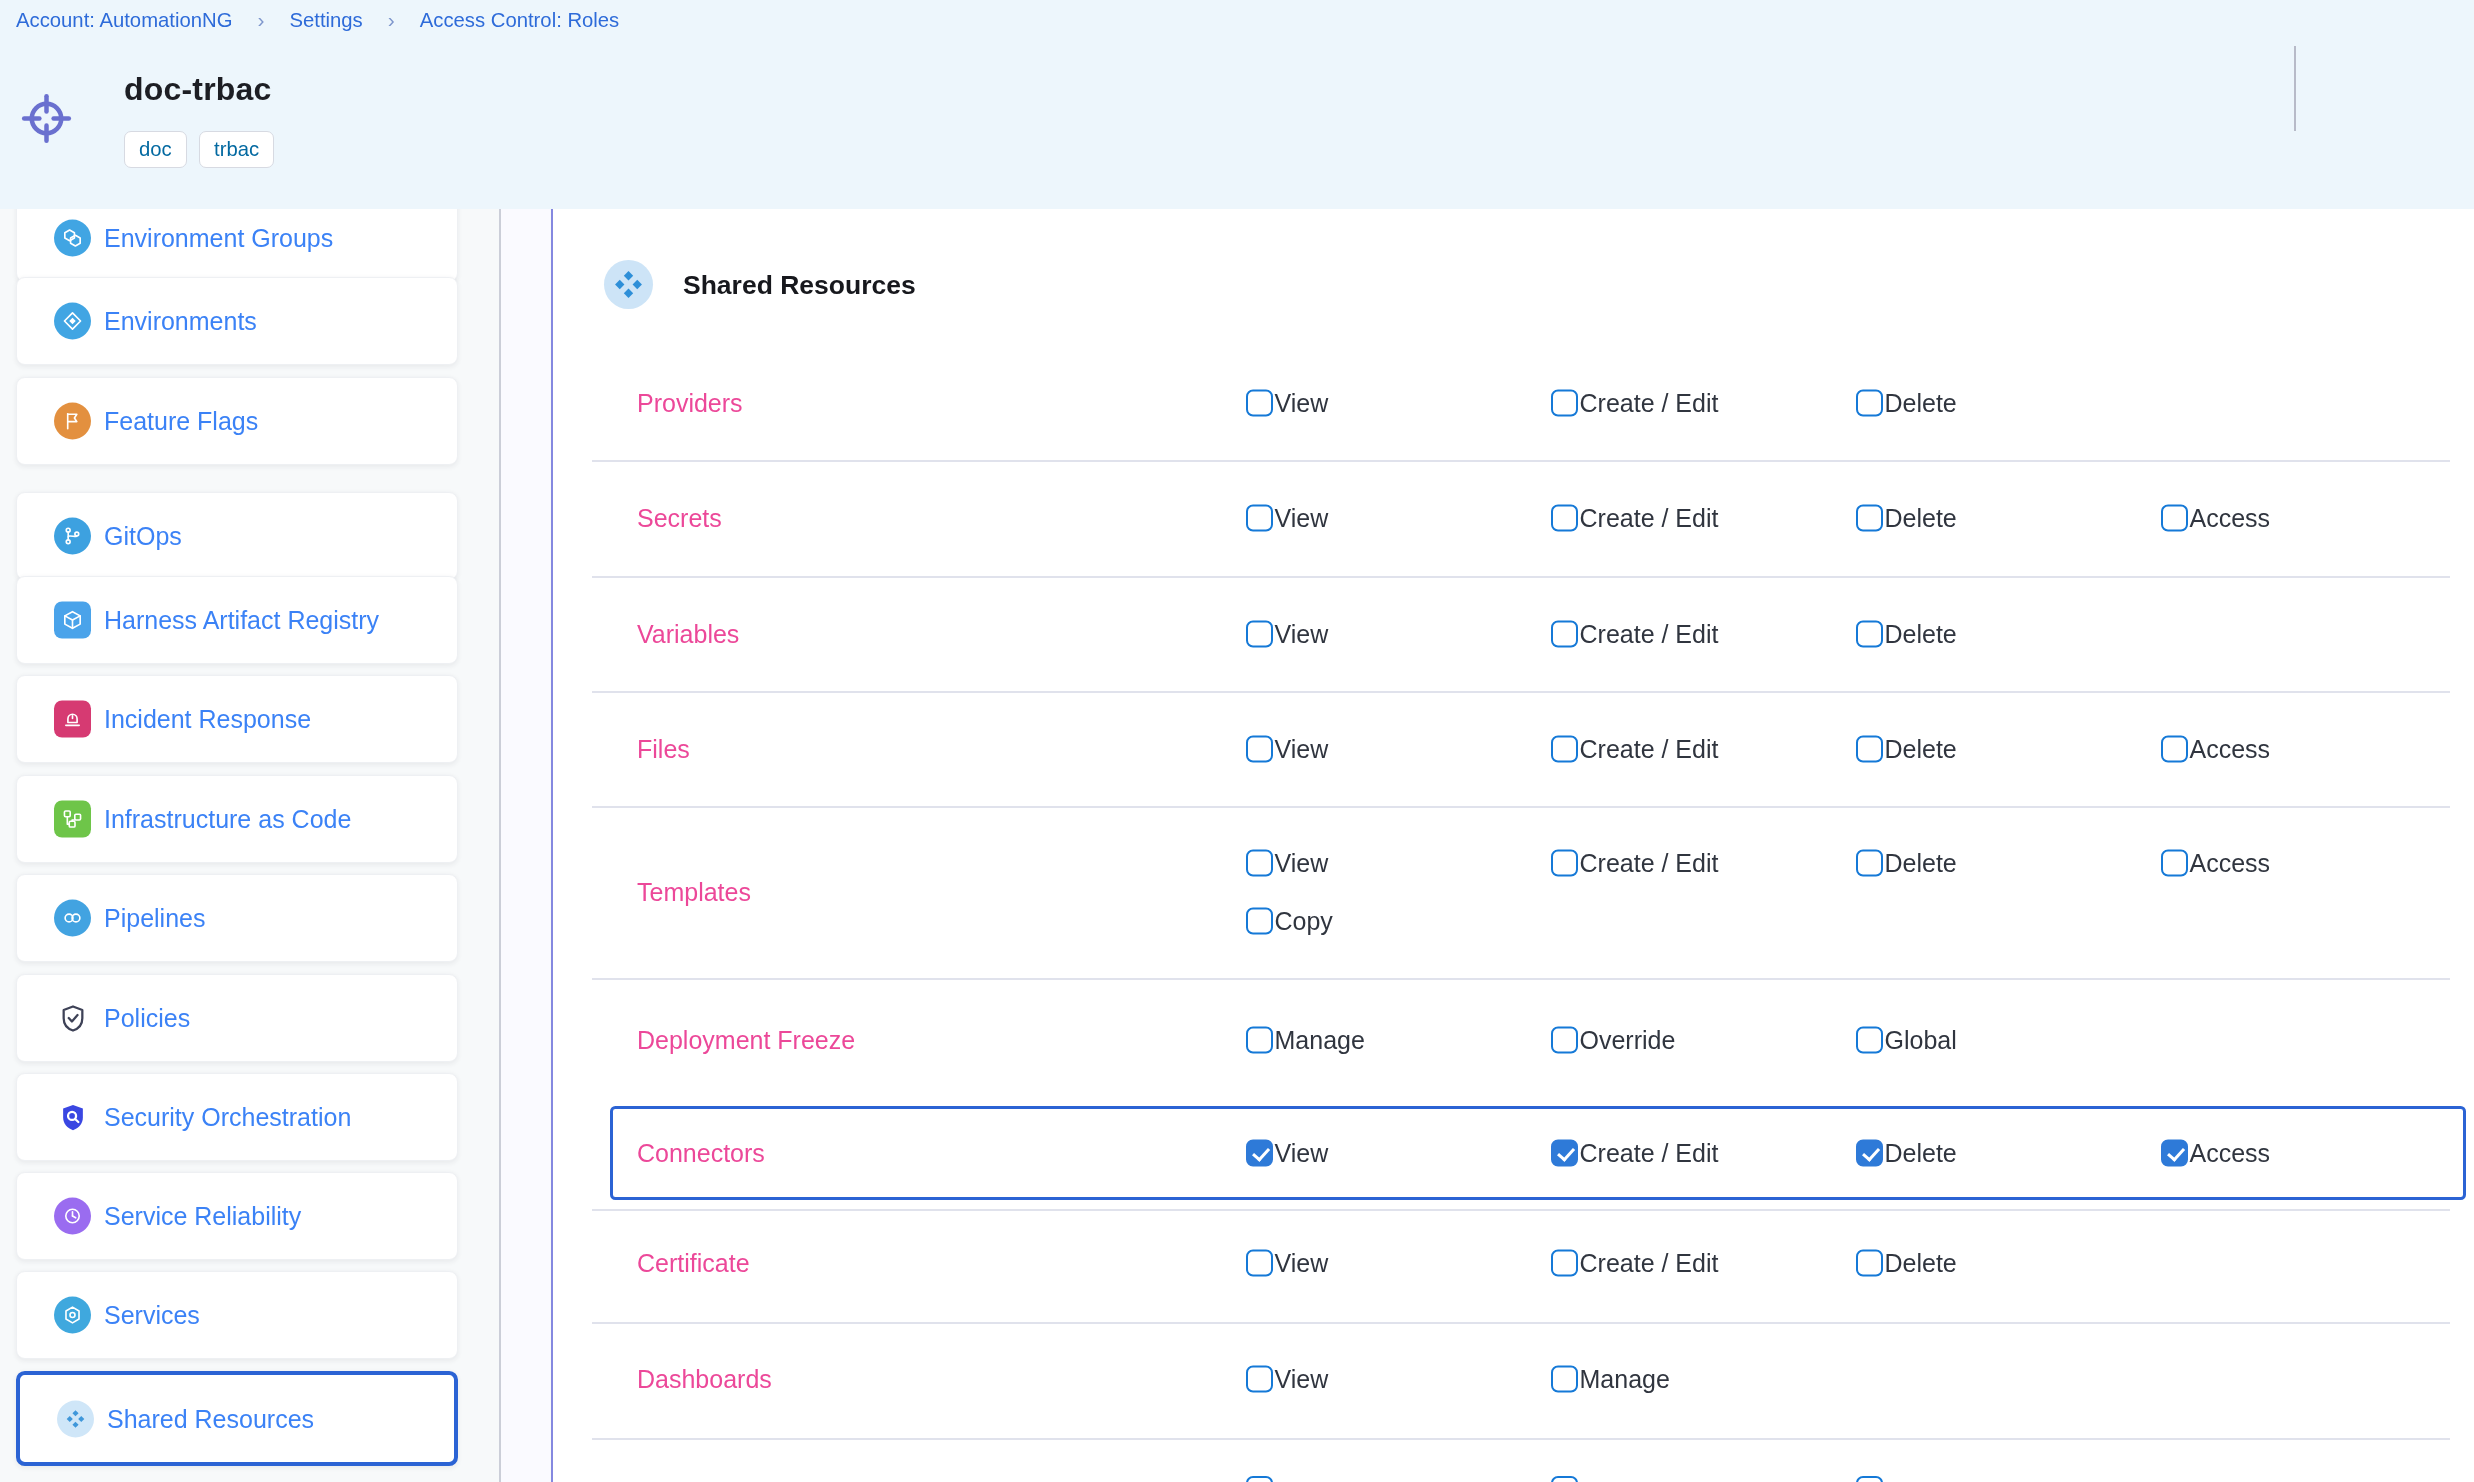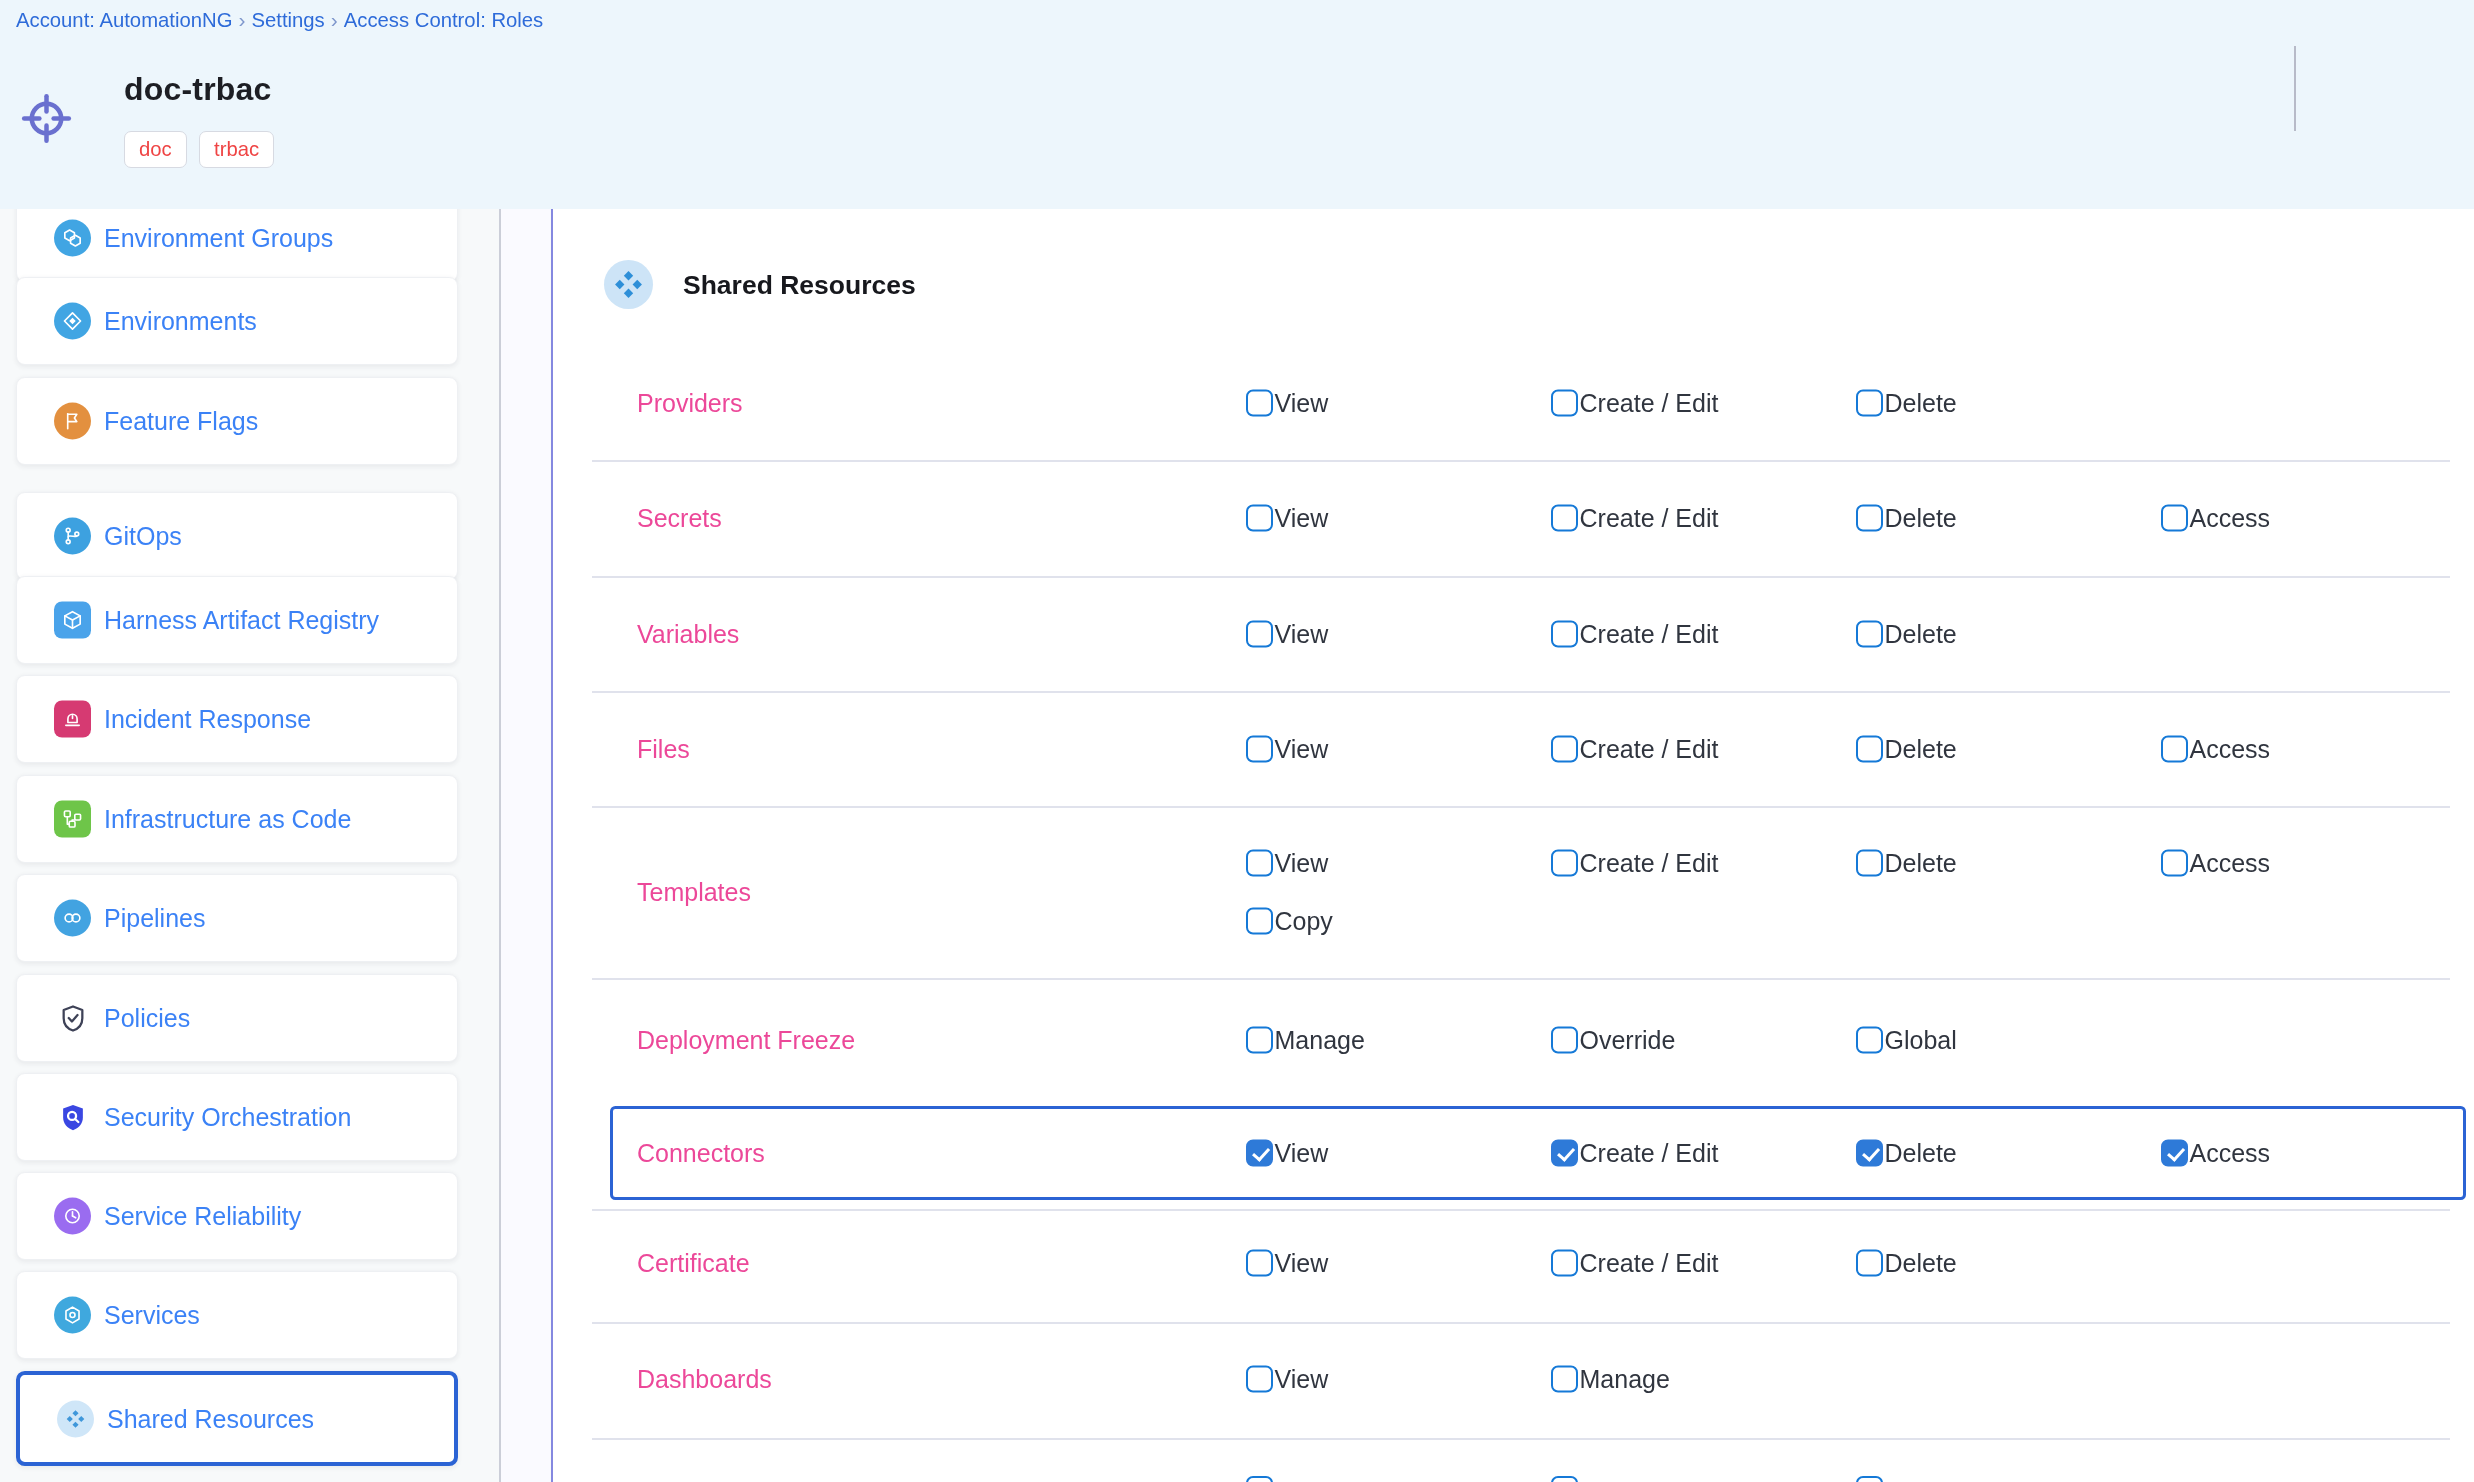--- a/index.html
+++ b/index.html
@@ -3,27 +3,27 @@
 <meta charset="utf-8">
 <style>
   html,body{margin:0;padding:0;}
   body{
     width:2475px;height:1482px;position:relative;overflow:hidden;
     background:#f7f9fa;font-family:"Liberation Sans","DejaVu Sans",sans-serif;
     -webkit-font-smoothing:antialiased;
   }
   
   .header{position:absolute;left:0;top:0;width:2475px;height:209px;background:#edf6fc;border-bottom:1.8px solid #d7dae1;}
-  .breadcrumb{position:absolute;left:16px;top:8.8px;display:flex;align-items:center;gap:6px;font-size:20.3px;justify-content:center;}
+  .breadcrumb{position:absolute;left:16px;top:8.8px;display:flex;align-items:center;gap:25px;font-size:20.3px;justify-content:center;}
   .crumb{color:#2e6bd9;cursor:pointer;white-space:nowrap;}
   .crumb-sep{color:#7e96cc;font-size:21px;transform:translateY(-0.9px);}
   .title-icon{position:absolute;left:17.7px;top:90px;width:57px;height:57px;}
   .page-title{position:absolute;left:124px;top:71px;font-size:32px;font-weight:700;color:#1d1e24;letter-spacing:0.2px;}
   .tags{position:absolute;left:124px;top:131px;display:flex;gap:12.4px;}
-  .tag{background:#ffffff;border:1.8px solid #d7dae2;border-radius:7px;padding:5.3px 14px;font-size:20.3px;color:#ef4444;line-height:1.2;}
+  .tag{background:#ffffff;border:1.8px solid #d7dae2;border-radius:7px;padding:5.3px 14px;font-size:20.3px;color:#0369a1;line-height:1.2;}
   .meta{position:absolute;top:46px;right:0;height:97px;}
   .meta-divider{position:absolute;left:2294px;top:46px;width:1.8px;height:85px;background:#b7bac8;}
   
   .content{position:absolute;left:0;top:209px;width:2475px;height:1273px;overflow:hidden;background:#f7f9fa;}
   .v-divider{position:absolute;left:499px;top:0;width:1.8px;height:1273px;background:#cbced8;}
   .gap-strip{position:absolute;left:501px;top:0;width:49px;height:1273px;background:#fafaff;}
   .main-panel{position:absolute;left:551px;top:0;width:1924px;height:1273px;background:#ffffff;border-left:2.7px solid #8588e0;}
   
   .side-card{position:absolute;left:16px;width:442px;height:88px;background:#ffffff;border:0.9px solid #eef0f3;
     border-radius:8.8px;box-shadow:0 1.8px 5.3px rgba(40,41,61,0.07);box-sizing:border-box;cursor:pointer;}

